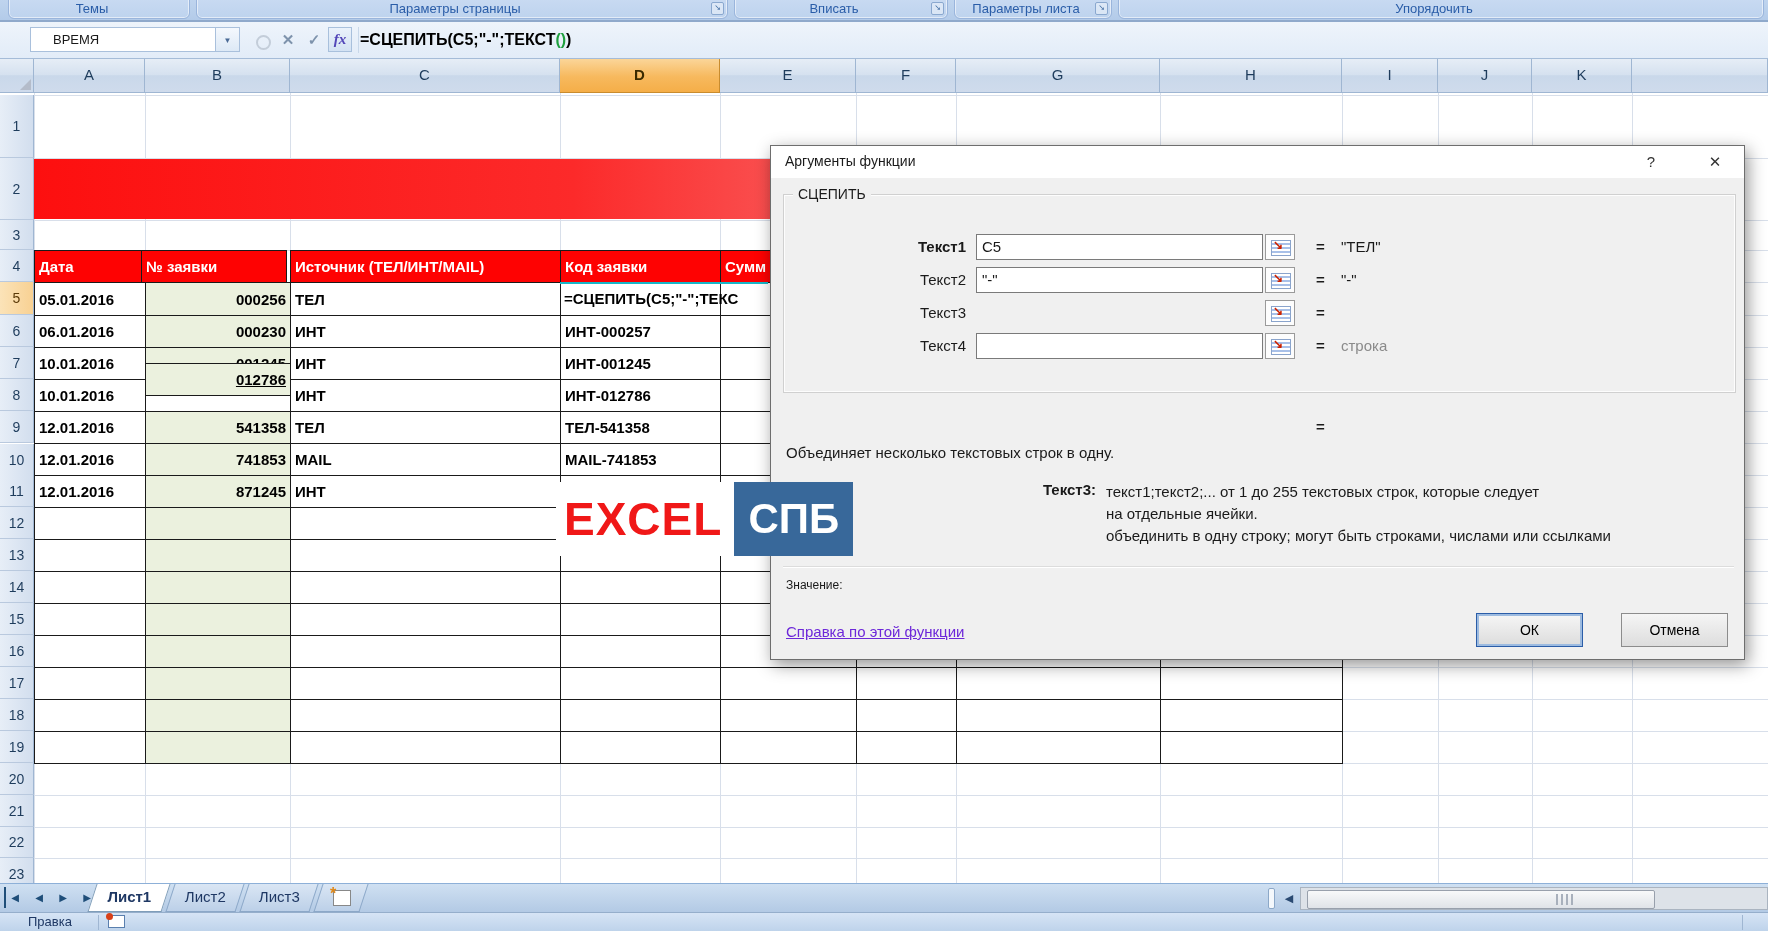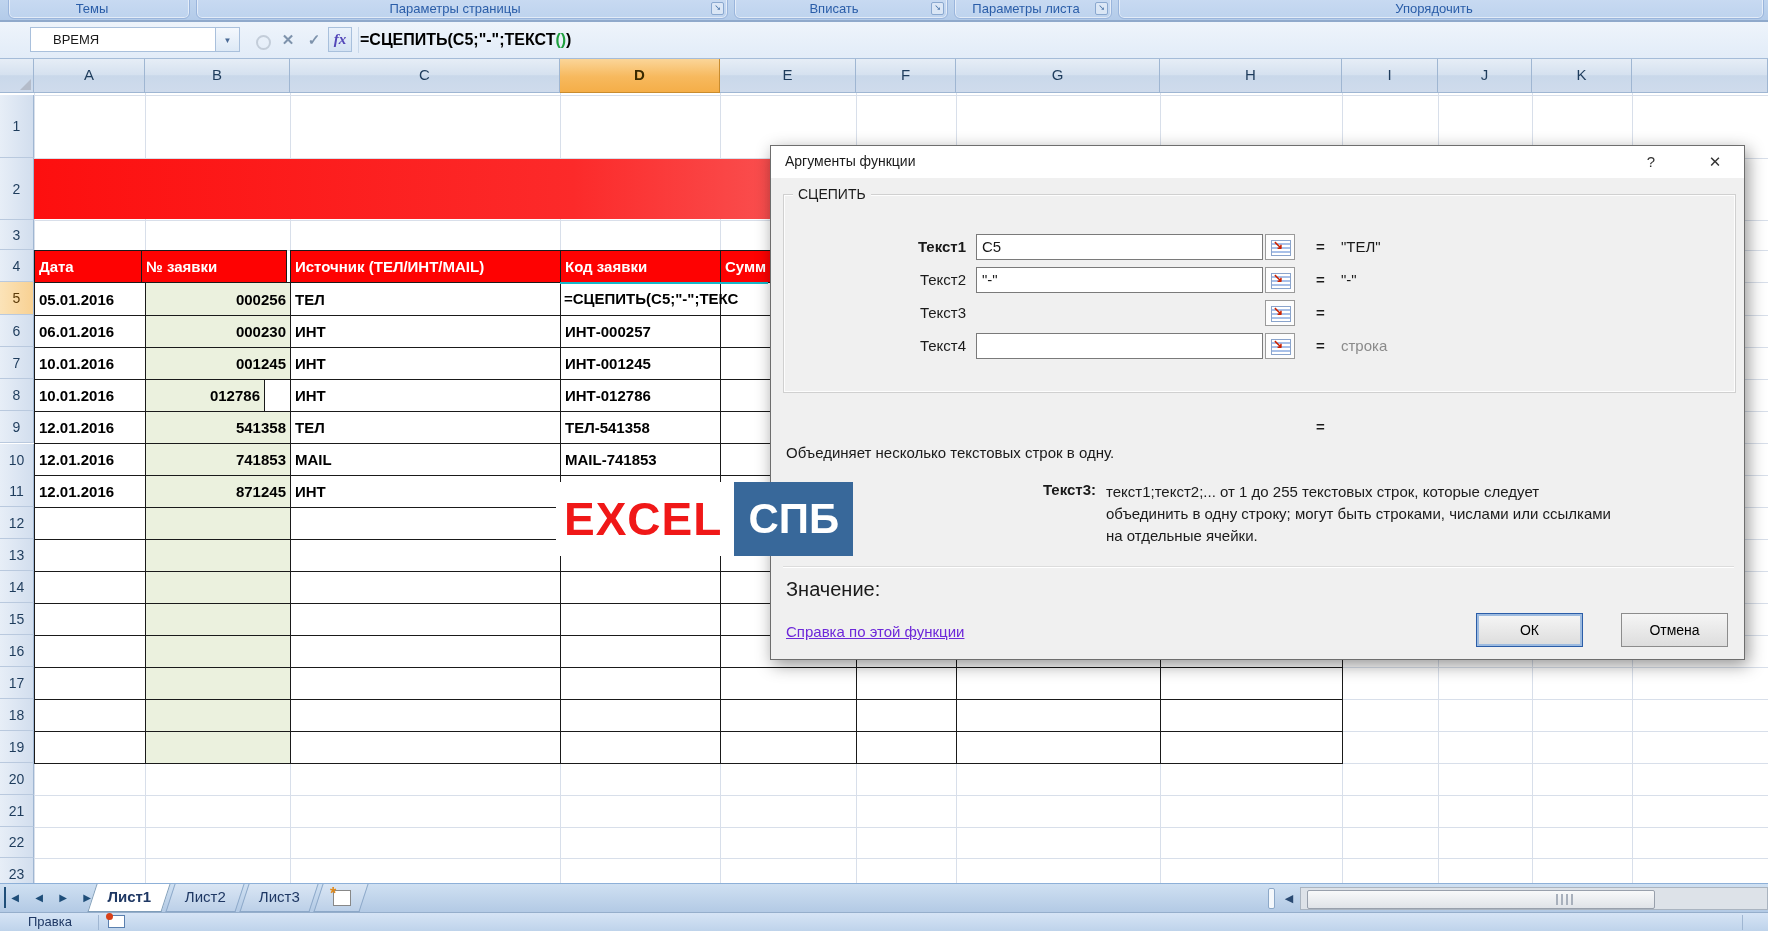--- a/index.html
+++ b/index.html
@@ -84,21 +84,21 @@
   .range-ico:after{content:"↘";position:absolute;left:1px;top:-3px;font-size:12px;font-weight:700;color:#cc2200;}
   .feq{position:absolute;left:545px;top:4px;font-weight:700;}
   .fres{position:absolute;left:570px;top:4px;white-space:nowrap;}
   .muted{color:#8a8a8a;}
   .dlg-eq{position:absolute;left:545px;top:272px;font-weight:700;}
   .dlg-desc{position:absolute;left:15px;top:298px;font-size:15px;}
   .dlg-argname{position:absolute;left:145px;top:335px;width:180px;text-align:right;font-weight:700;font-size:15px;}
   .dlg-arghelp{position:absolute;left:335px;top:335px;width:620px;font-size:15px;line-height:22px;}
   .dlg-sep{position:absolute;left:12px;top:420px;width:951px;height:1px;background:#dcdcdc;
            box-shadow:0 1px 0 #fff;}
-  .dlg-value{position:absolute;left:15px;top:432px;font-size:20px;}
+  .dlg-value{position:absolute;left:15px;top:432px;font-size:12px;}
   .dlg-link{position:absolute;left:15px;top:477px;font-size:15px;color:#6d28d9;text-decoration:underline;cursor:pointer;}
   .dlg-ok{position:absolute;left:705px;top:467px;width:107px;height:34px;box-sizing:border-box;
           border:1px solid #2b5da8;box-shadow:inset 0 0 0 2px #9dbbe0;
           background:linear-gradient(#f6f6f6,#dcdcdc);font-size:14px;font-family:inherit;}
   .dlg-cancel{position:absolute;left:850px;top:467px;width:107px;height:34px;box-sizing:border-box;
           border:1px solid #8c8c8c;background:linear-gradient(#f5f5f5,#dddddd);font-size:14px;font-family:inherit;}
   
   #wm{position:absolute;left:556px;top:482px;z-index:60;display:flex;align-items:stretch;}
   #wm .wx{background:#fff;color:#f01818;font-weight:700;font-size:46px;letter-spacing:1px;
           padding:8px 12px 8px 8px;line-height:58px;}
@@ -243,21 +243,21 @@
     <div class="tcell" style="left: 1160px; top: 315px; width: 183px; height: 33px;"></div>
     <div class="tcell" style="left: 34px; top: 347px; width: 112px; height: 33px;">10.01.2016</div>
     <div class="tcell green num" style="left: 145px; top: 347px; width: 146px; height: 33px;">001245</div>
     <div class="tcell" style="left: 290px; top: 347px; width: 271px; height: 33px;">ИНТ</div>
     <div class="tcell" style="left: 560px; top: 347px; width: 161px; height: 33px;">ИНТ-001245</div>
     <div class="tcell" style="left: 720px; top: 347px; width: 137px; height: 33px;"></div>
     <div class="tcell" style="left: 856px; top: 347px; width: 101px; height: 33px;"></div>
     <div class="tcell" style="left: 956px; top: 347px; width: 205px; height: 33px;"></div>
     <div class="tcell" style="left: 1160px; top: 347px; width: 183px; height: 33px;"></div>
     <div class="tcell" style="left: 34px; top: 379px; width: 112px; height: 33px;">10.01.2016</div>
-    <div class="tcell green num" style="left: 145px; top: 379px; width: 120px; height: 33px;">012786</div>
+    <div class="tcell green num" style="left: 145px; top: 363px; width: 146px; height: 33px; text-decoration: underline;">012786</div>
     <div class="tcell" style="left: 290px; top: 379px; width: 271px; height: 33px;">ИНТ</div>
     <div class="tcell" style="left: 560px; top: 379px; width: 161px; height: 33px;">ИНТ-012786</div>
     <div class="tcell" style="left: 720px; top: 379px; width: 137px; height: 33px;"></div>
     <div class="tcell" style="left: 856px; top: 379px; width: 101px; height: 33px;"></div>
     <div class="tcell" style="left: 956px; top: 379px; width: 205px; height: 33px;"></div>
     <div class="tcell" style="left: 1160px; top: 379px; width: 183px; height: 33px;"></div>
     <div class="tcell" style="left: 34px; top: 411px; width: 112px; height: 33px;">12.01.2016</div>
     <div class="tcell green num" style="left: 145px; top: 411px; width: 146px; height: 33px;">541358</div>
     <div class="tcell" style="left: 290px; top: 411px; width: 271px; height: 33px;">ТЕЛ</div>
     <div class="tcell" style="left: 560px; top: 411px; width: 161px; height: 33px;">ТЕЛ-541358</div>
@@ -426,22 +426,22 @@
         </div>
         <div class="feq">=</div>
         <div class="fres muted">строка</div>
       </div>
     </div>
   <div class="dlg-eq">=</div>
   <div class="dlg-desc">Объединяет несколько текстовых строк в одну.</div>
   <div class="dlg-argname">Текст3:</div>
   <div class="dlg-arghelp">
     <div>текст1;текст2;... от 1 до 255 текстовых строк, которые следует</div>
+    <div>на отдельные ячейки.</div>
     <div>объединить в одну строку; могут быть строками, числами или ссылками</div>
-    <div>на отдельные ячейки.</div>
   </div>
   <div class="dlg-sep"></div>
   <div class="dlg-value">Значение:</div>
   <a class="dlg-link">Справка по этой функции</a>
   <button class="dlg-ok">ОК</button>
   <button class="dlg-cancel">Отмена</button>
 </div>
 
 <div id="wm">
   <span class="wx">EXCEL</span>

